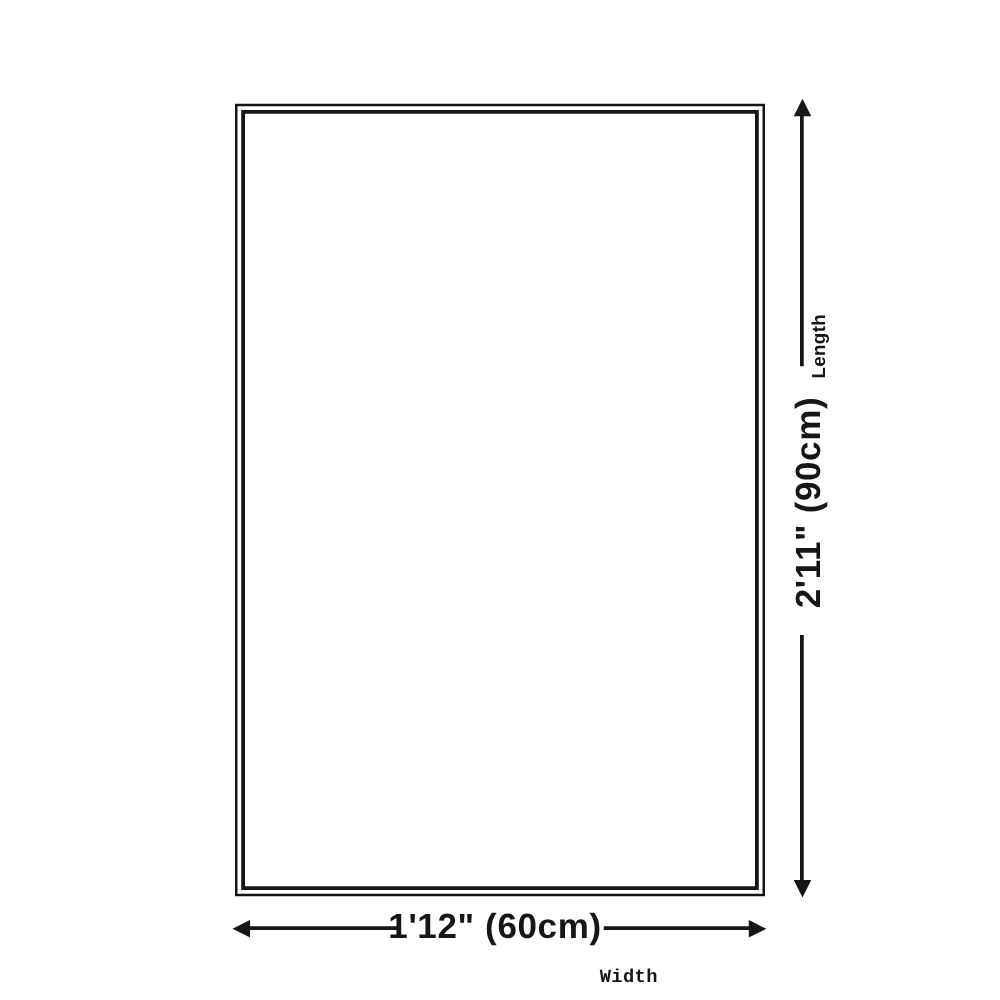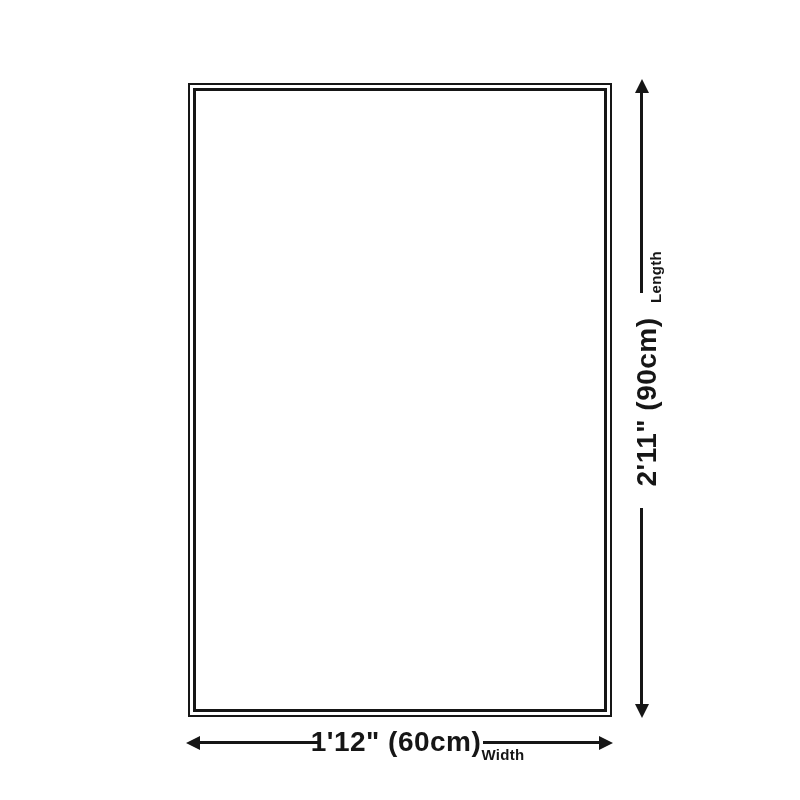--- a/index.html
+++ b/index.html
@@ -91,21 +91,21 @@
   .small { font-size: 15px; letter-spacing: 0.3px; }
 
   
   .htext { transform: translate(-50%, -50%); }
   
   .vtext { transform: translate(-50%, -50%) rotate(-90deg); }
 
   .len-value { left: 647px; top: 402px; }
   .len-label { left: 656px; top: 277px; }
   .wid-value { left: 396px; top: 742px; }
-  .wid-label { left: 503px; top: 755px; }
+  .wid-label { left: 503px; top: 783px; font-family: Liberation Mono, monospace; }
 </style>
 </head>
 <body>
 
 <div class="canvas">
 
   <div class="rug">
     <div class="rug-inner"></div>
   </div>
 

